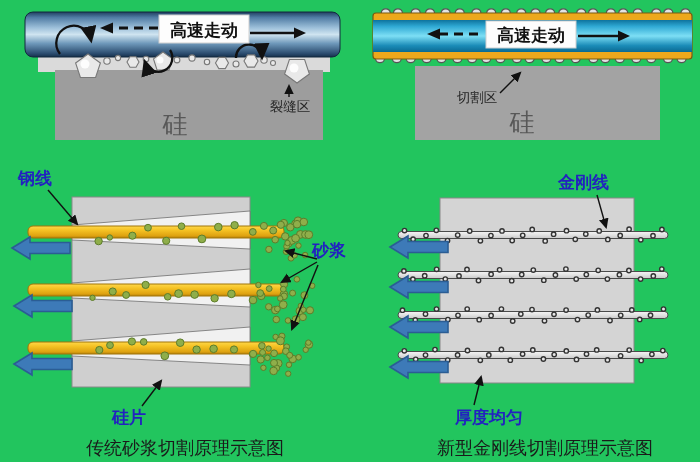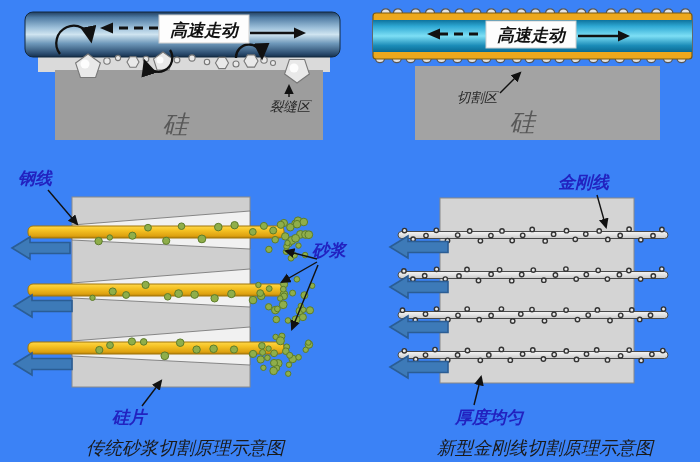--- a/index.html
+++ b/index.html
@@ -1,17 +1,17 @@
 <!DOCTYPE html>
 <html><head>
 <meta charset="utf-8">
 <style>
   html,body{margin:0;padding:0;background:#fff;}
-  #stage{position:relative;width:700px;height:462px;background:#3b82f6;overflow:hidden;
-         font-family:"Liberation Sans",sans-serif;font-style:italic;}
+  #stage{position:relative;width:700px;height:462px;background:#22c55e;overflow:hidden;
+         font-family:"Liberation Sans",sans-serif;}
   svg{position:absolute;left:0;top:0;}
   text{font-family:"Liberation Sans","DejaVu Sans",sans-serif;}
   .speed-label{font-size:17px;font-weight:bold;fill:#111;}
   .si-label{font-size:25px;fill:#585858;}
   .small-black{font-size:13.5px;fill:#262626;}
   .blue-label{font-size:17px;font-weight:bold;}
   .caption{font-size:18px;}
   .thin-arrow{stroke:#111;stroke-width:1.4;fill:none;}
   .rot-arrow{stroke:#101010;stroke-width:2.3;fill:none;}
   .dash-arrow{stroke:#111;stroke-width:3;stroke-dasharray:9 6;fill:none;}

